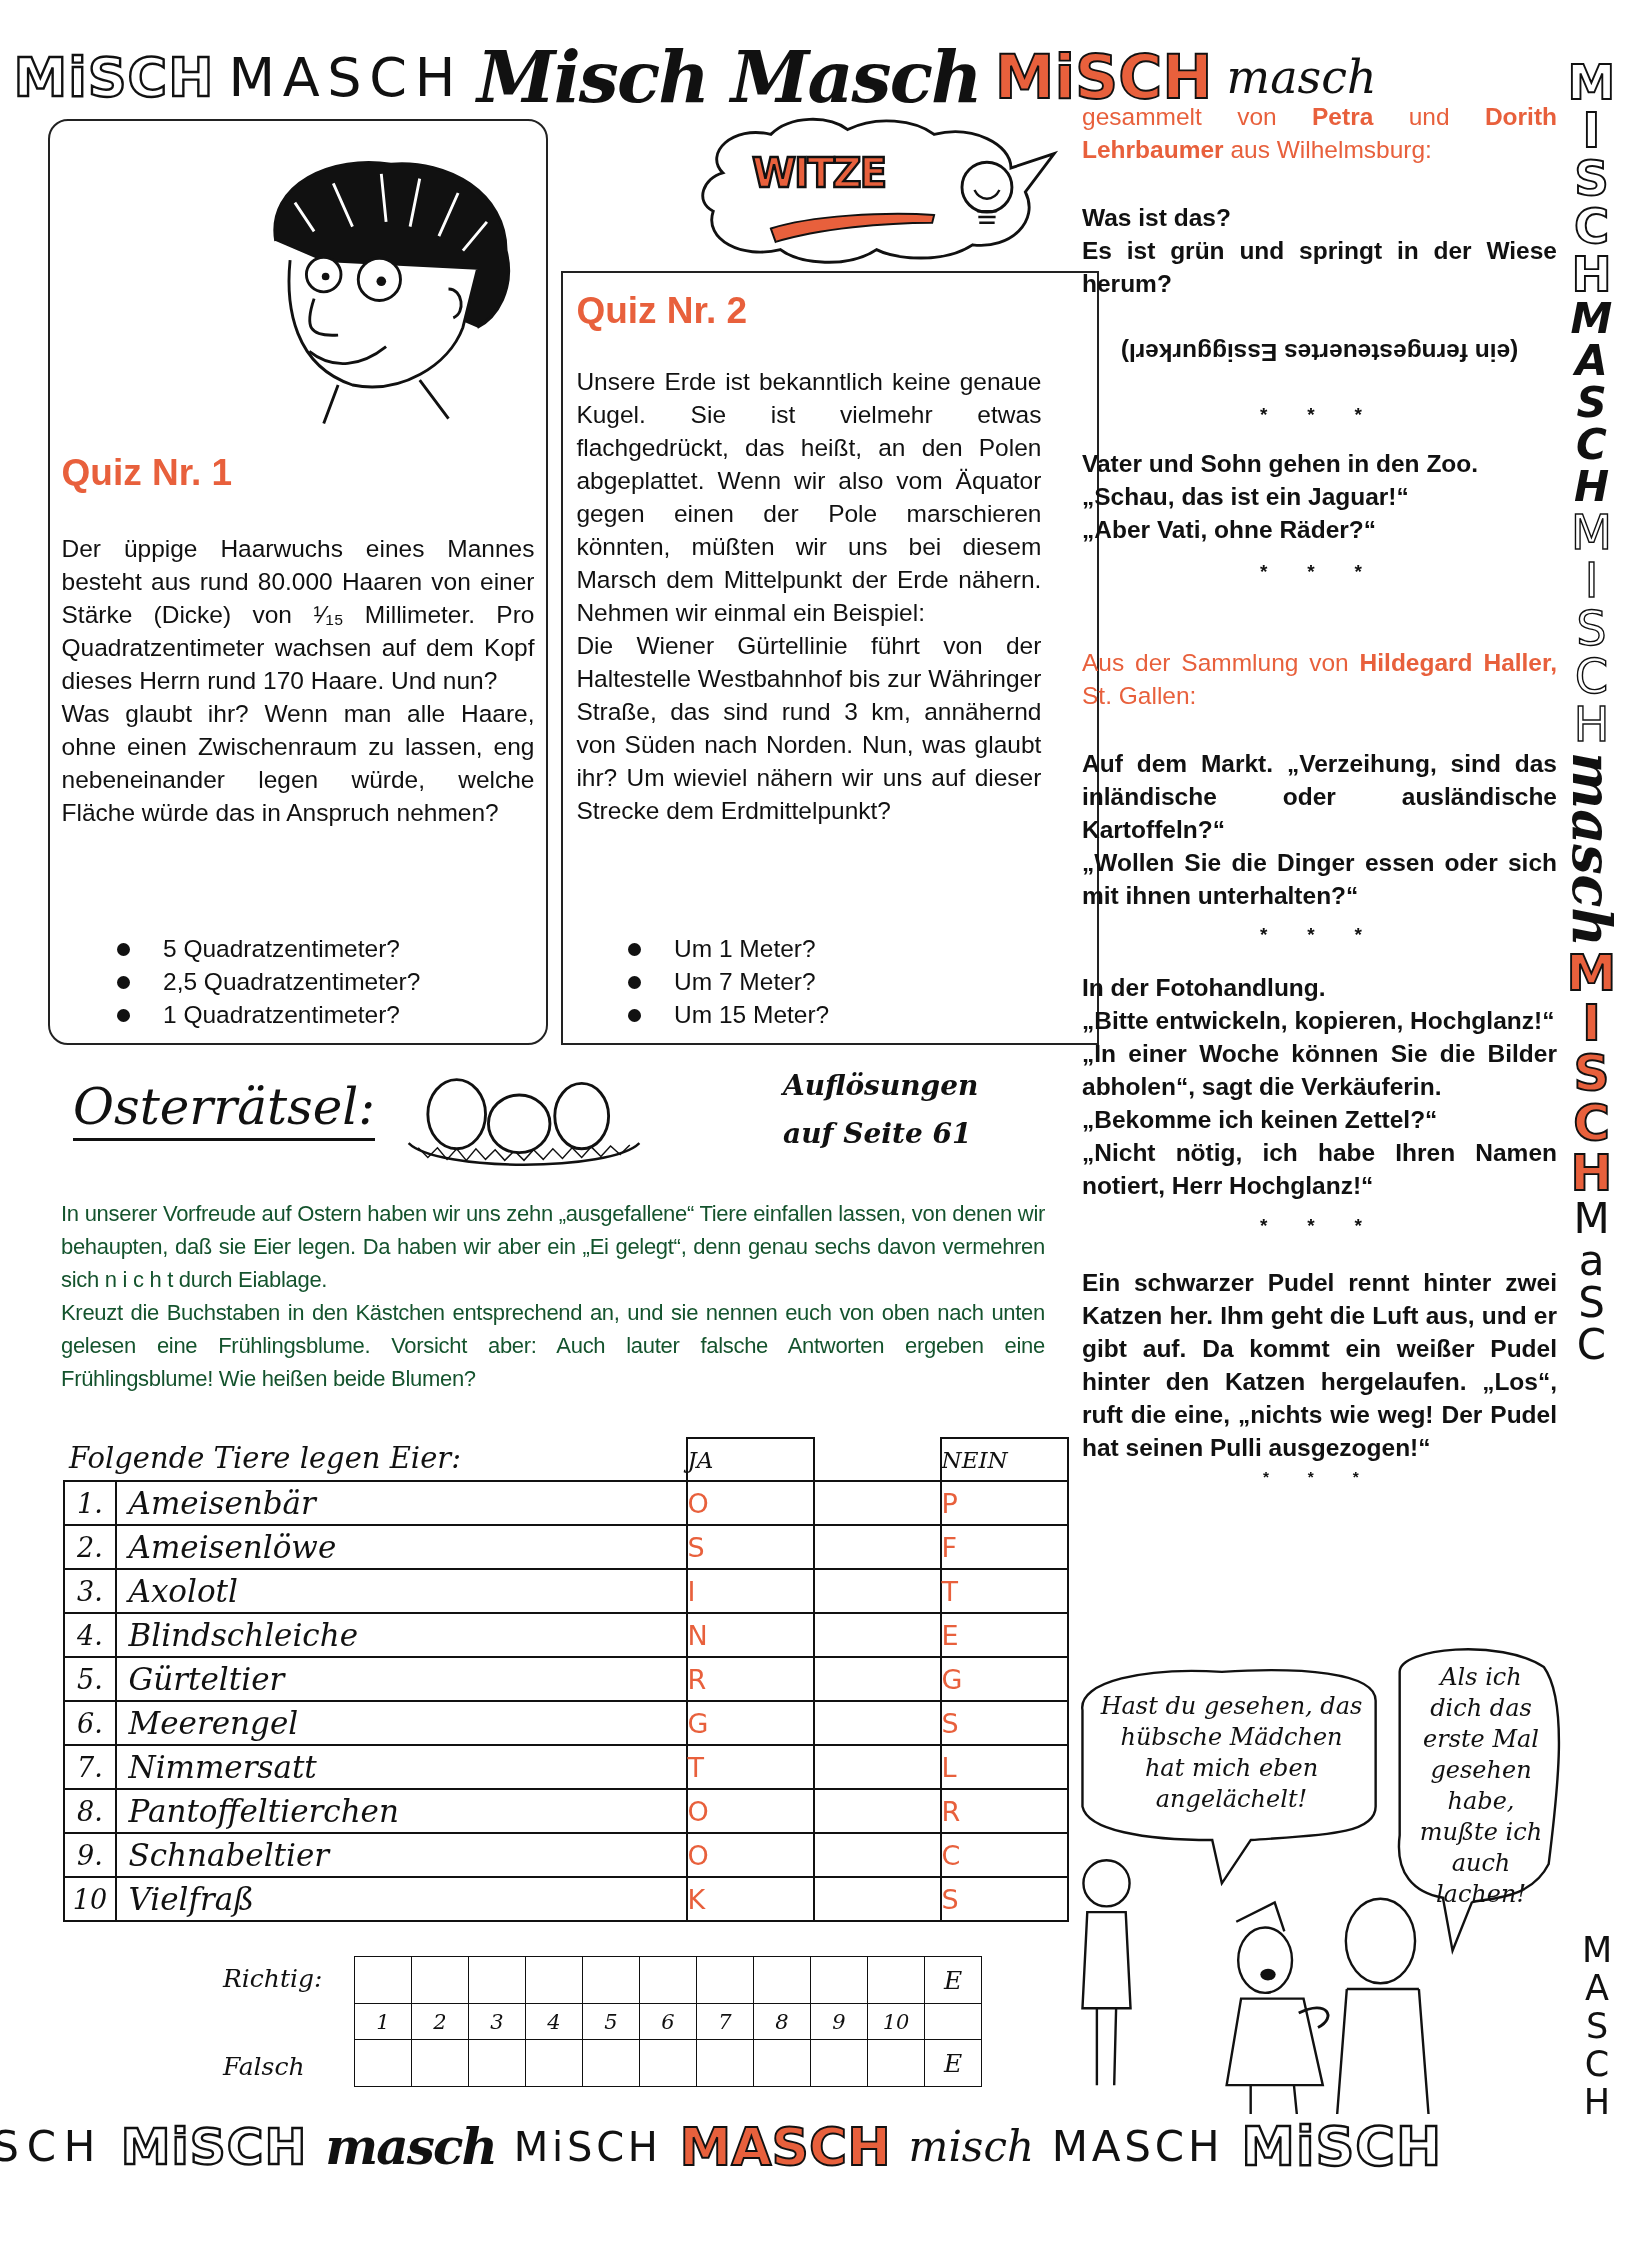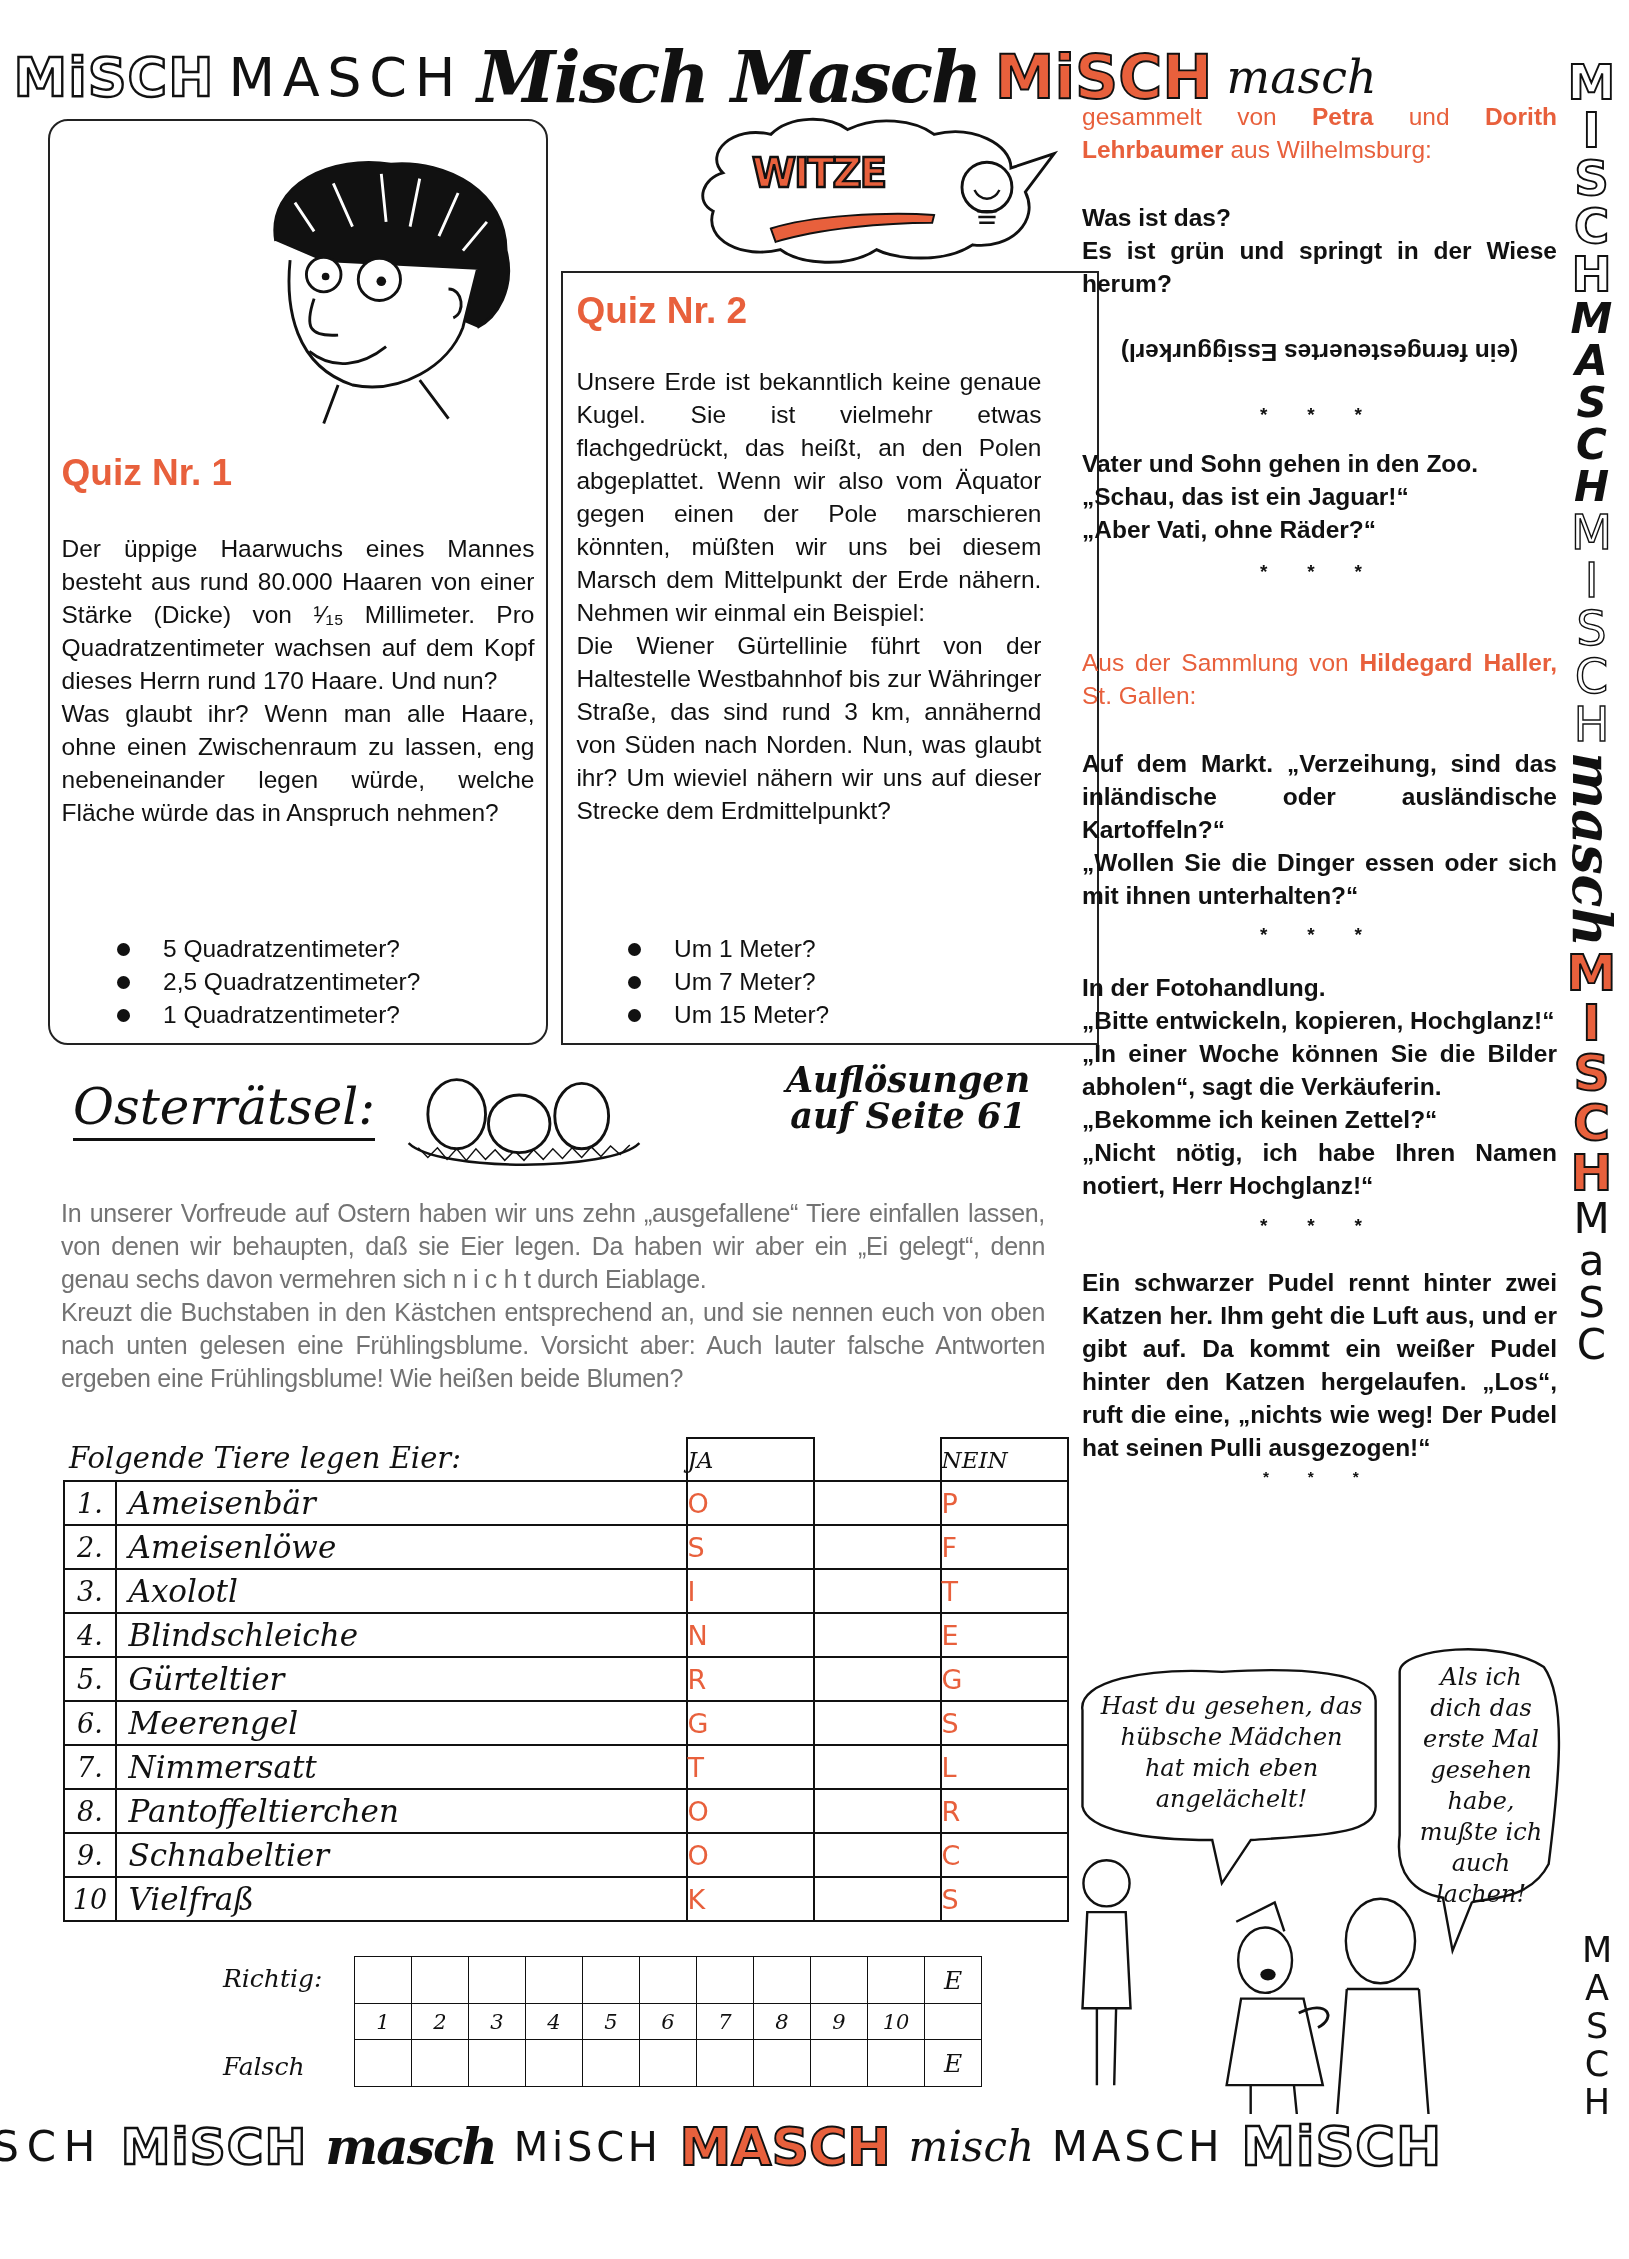--- a/index.html
+++ b/index.html
@@ -29,21 +29,21 @@
   
   .jokes { position:absolute; left:1082px; width:475px; }
   .joke-text { font-weight:bold; font-size:24.5px; line-height:33px; text-align:justify; }
   .credit { font-size:24.5px; line-height:33px; color:#e8603c; text-align:justify; }
   .stars { text-align:center; font-size:19px; letter-spacing:17.3px; font-weight:bold; }
   .flipped { transform:rotate(180deg); font-weight:bold; font-size:24.5px; text-align:center; }
 
   
   .oster-title { font-family:"DejaVu Serif", serif; font-style:italic; font-size:50px; }
   .handwritten { font-family:"DejaVu Serif", serif; font-style:italic; }
-  .oster-text { font-size:25px; line-height:33px; color:#737373; text-align:justify; letter-spacing:-0.3px; }
+  .oster-text { font-size:22px; line-height:33px; color:#14532d; text-align:justify; letter-spacing:-0.3px; }
 
   table.riddle { border-collapse:collapse; position:absolute; }
   table.riddle td { border:2.4px solid #111; height:42px; padding:0; font-family:"DejaVu Serif", serif; font-style:italic; font-size:31px; }
   table.riddle td.num { width:50px; text-align:center; font-size:27px; }
   table.riddle td.animal { width:557px; padding-left:11.5px; }
   table.riddle td.ans { width:125px; text-align:left; color:#e8603c; font-family:"DejaVu Sans", sans-serif; font-style:normal; font-size:27px; font-weight:normal; }
   table.riddle td.gap { width:125px; }
 
   table.score { border-collapse:collapse; position:absolute; }
   table.score td { border:1.9px solid #111; width:54px; height:44px; text-align:center; font-family:"DejaVu Serif", serif; font-style:italic; font-size:25px; }
@@ -183,21 +183,21 @@
 </div>
 
 <div class="abs oster-title" style="left:73px; top:1078px; border-bottom:3.8px solid #111; padding-bottom:1.9px;">Osterrätsel:</div>
 <svg class="abs" style="left:399px; top:1066px;" width="250" height="106" viewBox="0 0 260 110">
   <path d="M10 80 C 40 110, 220 110, 250 80" fill="none" stroke="#111" stroke-width="2.5"></path>
   <path d="M20 85 L 30 95 L 40 85 L 50 97 L 60 86 L 70 98 L 80 86 L 90 97 L 100 87 L 110 98 L 120 88 L 130 98 L 140 87 L 150 97 L 160 86 L 170 96 L 180 85 L 190 95 L 200 84 L 210 94 L 220 83 L 230 92 L 240 82" fill="none" stroke="#111" stroke-width="1.5"></path>
   <ellipse cx="60" cy="50" rx="30" ry="36" fill="#fff" stroke="#111" stroke-width="3"></ellipse>
   <ellipse cx="125" cy="60" rx="32" ry="30" fill="#fff" stroke="#111" stroke-width="3"></ellipse>
   <ellipse cx="190" cy="52" rx="28" ry="34" fill="#fff" stroke="#111" stroke-width="3"></ellipse>
 </svg>
-<div class="abs handwritten" style="left:783px; top:1062px; width:250px; font-size:35px; line-height:36px; font-weight:bold;text-align:center;">Auflösungen auf Seite 61</div>
+<div class="abs handwritten" style="left:783px; top:1062px; width:250px; font-size:28px; line-height:48px; font-weight:bold;">Auflösungen auf Seite 61</div>
 
 <div class="abs oster-text" style="left:61px; top:1197px; width:984px;">
   <div>In unserer Vorfreude auf Ostern haben wir uns zehn „ausgefallene“ Tiere einfallen lassen, von denen wir behaupten, daß sie Eier legen. Da haben wir aber ein „Ei gelegt“, denn genau sechs davon vermehren sich n i c h t durch Eiablage.</div>
   <div>Kreuzt die Buchstaben in den Kästchen entsprechend an, und sie nennen euch von oben nach unten gelesen eine Frühlingsblume. Vorsicht aber: Auch lauter falsche Antworten ergeben eine Frühlingsblume! Wie heißen beide Blumen?</div>
 </div>
 
 <div class="abs handwritten" style="left:69px; top:1441px; font-size:29px;">Folgende Tiere legen Eier:</div>
 <table class="riddle" style="left:63px; top:1437px;">
   <tbody>
       <tr style="border:none;">

